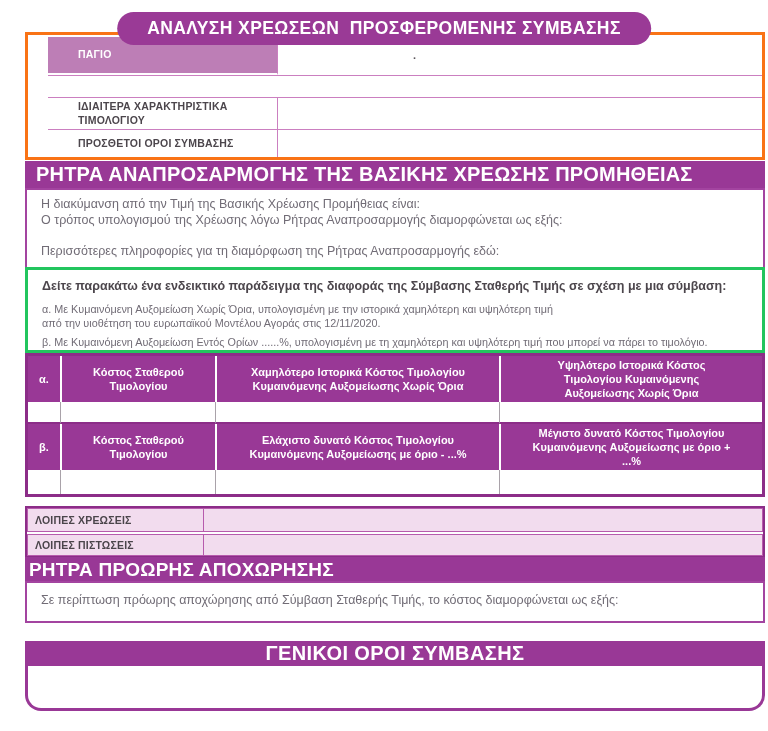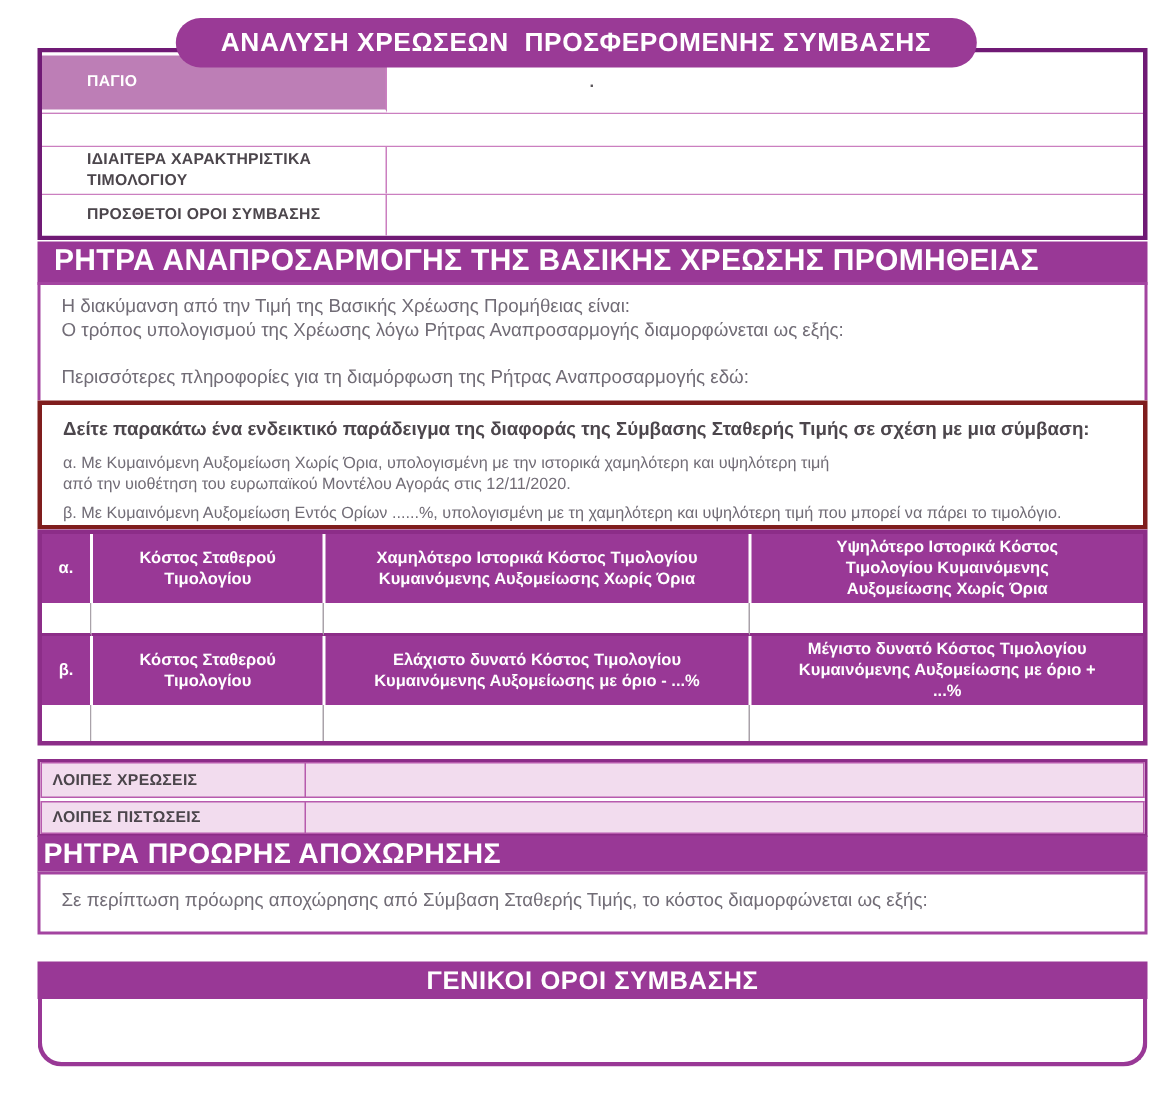--- a/index.html
+++ b/index.html
@@ -13,21 +13,21 @@
   .title-pill {
     position:absolute; top:12px; left:50%; transform:translateX(-50%);
     z-index:3; background:#9a3a96; color:#ffffff;
     font-size:17.5px; font-weight:bold; letter-spacing:.4px;
     padding:6px 30px; border-radius:19px; white-space:pre; text-align:center;
   }
 
   
   .table1 {
     position:absolute; top:32px; left:25px; width:740px;
-    border:3px solid #701a75; background:#ffffff;
+    border:3px solid #f97316; background:#ffffff;padding-left:20px;
   }
   .t1-row { display:flex; border-bottom:1.5px solid #cb7fc0; }
   .t1-row:last-child { border-bottom:none; }
   .t1-label {
     width:230px; flex:0 0 230px; display:flex; align-items:center;
     padding-left:30px; border-right:1.5px solid #cb7fc0;
     font-size:10.5px; font-weight:bold; letter-spacing:.2px; line-height:1.3;
   }
   .t1-label.mauve { background:#bd7eb6; color:#ffffff; border-top:2px solid #fff; border-bottom:2px solid #fff; }
   .t1-label.plain { background:#ffffff; color:#4c464c; }
@@ -38,30 +38,30 @@
   }
   .h40{height:40px}.h21{height:21px}.h31{height:31px}.h27{height:27px}
 
   
   .band {
     position:absolute; left:25px; width:740px; background:#993896; color:#ffffff;
     font-weight:bold; display:flex; align-items:center;
   }
   .band1 { top:161px; height:27px; font-size:20px; padding-left:11px; letter-spacing:.2px; }
   .band2 { top:557px; height:25px; font-size:19px; padding-left:4px; letter-spacing:.2px; }
-  .band3 { top:641px; height:25px; font-size:17px; justify-content:center; letter-spacing:.4px; }
+  .band3 { top:641px; height:25px; font-size:20px; justify-content:center; letter-spacing:.4px; }
 
   
   .tbox {
     position:absolute; left:25px; width:740px; background:#ffffff;
     color:#716c76; font-size:12.5px; line-height:1.26;
   }
   .boxA { top:188px; height:79px; border:2.5px solid #a344a0; border-bottom:none; padding:7px 14px; }
   .boxA .more { margin-top:15px; }
-  .boxB { top:267px; height:86px; border:3px solid #7f1d1d; padding:9px 14px; }
+  .boxB { top:267px; height:86px; border:3px solid #22c55e; padding:9px 14px; }
   .boxB .intro { color:#4c464c; font-weight:bold; font-size:12.5px; margin-bottom:7px; }
   .boxB .item { font-size:10.8px; line-height:1.35; }
   .boxB .item-b { margin-top:4px; font-size:10.8px; }
   .boxC { top:581px; height:42px; border:2.5px solid #a344a0; padding:10px 14px; }
 
   
   .table2 {
     position:absolute; top:353px; left:25px; width:740px;
     border:3px solid #8c2d88; background:#ffffff;
   }

